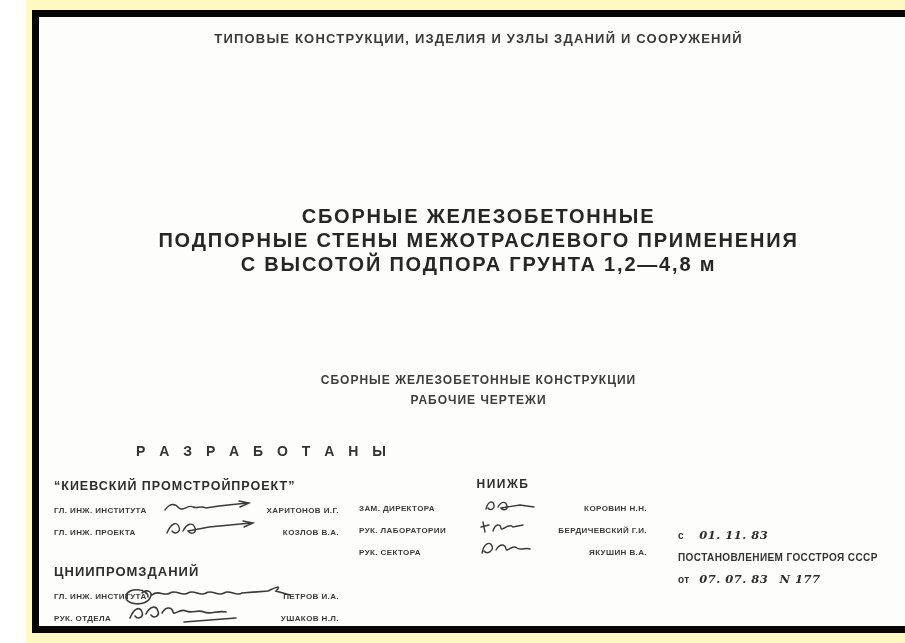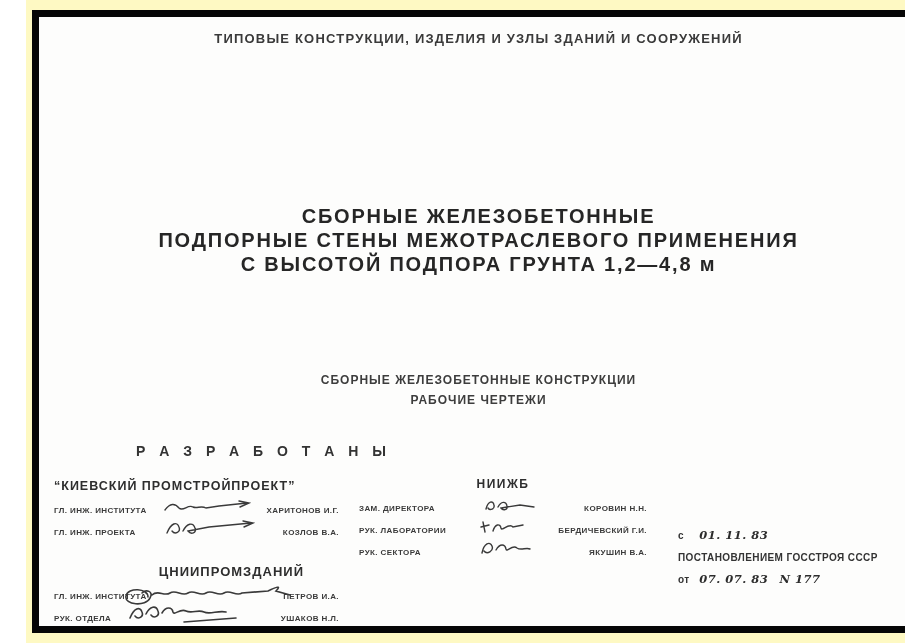--- a/index.html
+++ b/index.html
@@ -20,21 +20,21 @@
   .issue-sub{top:370px;font-size:12px;font-weight:bold;letter-spacing:1px;line-height:20px;color:#3d3d3d;}
   .developed{top:443px;left:110px;width:380px;
     font-size:14px;font-weight:bold;letter-spacing:5px;color:#333;}
   .org{font-size:8px;color:#3a3a3a;}
   .org .org-name{font-weight:bold;color:#2e2e2e;}
   .org-kiev{left:28px;top:479px;width:285px;}
   .org-kiev .org-name{font-size:12.5px;letter-spacing:1px;}
   .org-niizhb{left:333px;top:477px;width:288px;}
   .org-niizhb .org-name{font-size:12px;letter-spacing:1.5px;text-align:center;}
   .org-cniip{left:28px;top:564px;width:285px;}
-  .org-cniip .org-name{font-size:13px;letter-spacing:1px;text-align:right;width:250px;}
+  .org-cniip .org-name{font-size:13px;letter-spacing:1px;text-align:left;width:250px;}
   .row{display:flex;align-items:flex-end;justify-content:space-between;margin-top:6px;height:16px;}
   .row .role{font-size:8px;font-weight:bold;letter-spacing:.4px;white-space:nowrap;}
   .row .person{font-size:8px;font-weight:bold;letter-spacing:.4px;white-space:nowrap;text-align:right;}
   .sig{flex:0 0 auto;}
   .sig path{fill:none;stroke:#3a3a3a;stroke-width:1.4;stroke-linecap:round;}
   .approval{left:652px;top:529px;width:242px;font-size:10px;font-weight:bold;
     letter-spacing:.4px;color:#333;}
   .approval .ln{margin-bottom:9px;line-height:13px;}
   .hand{font-family:"DejaVu Serif",serif;font-style:italic;font-weight:bold;
     font-size:11.5px;letter-spacing:.5px;color:#2c2c2c;}

